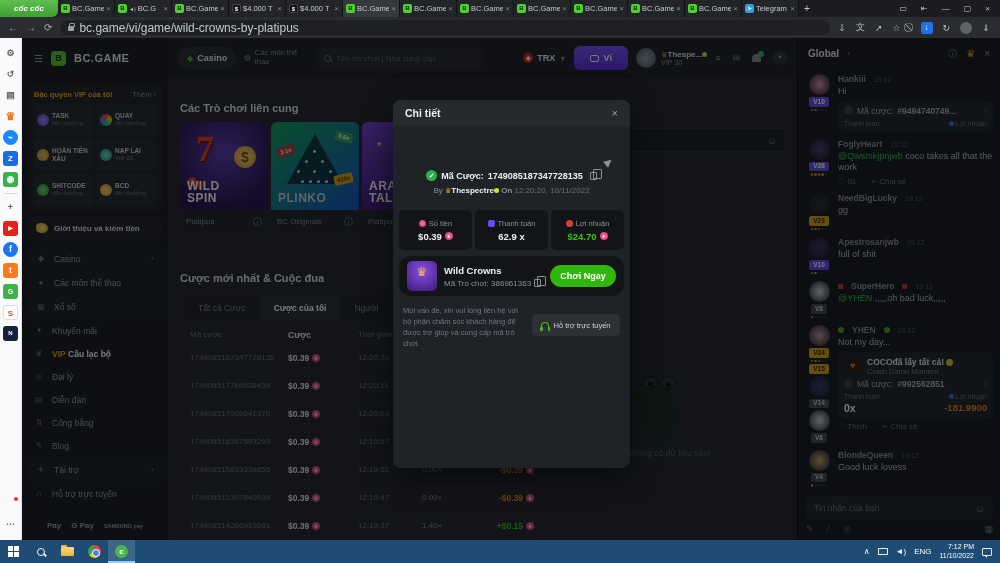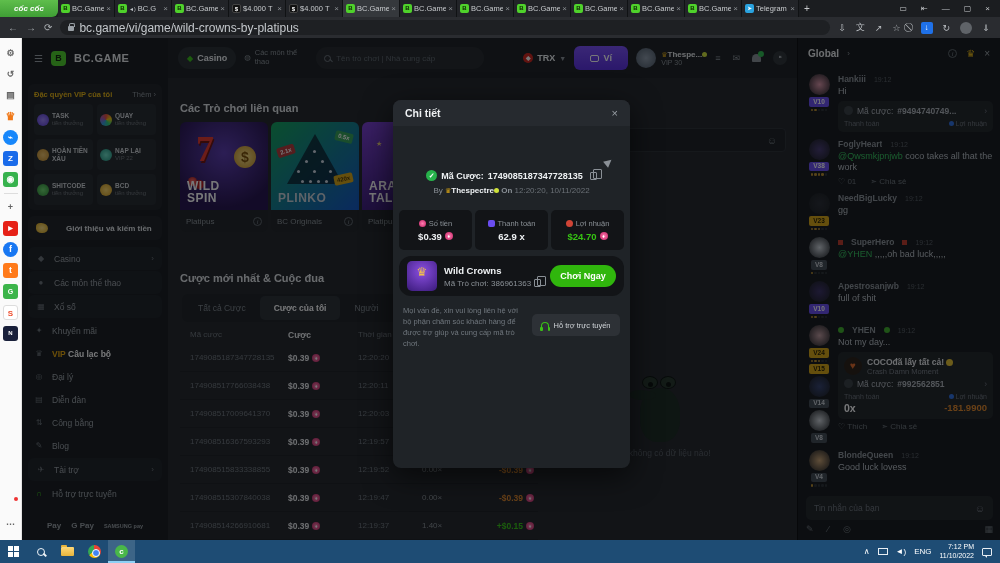--- a/index.html
+++ b/index.html
@@ -62,21 +62,21 @@
 .promo{height:31px;background:#272a2f;border-radius:4px;display:flex;align-items:center;gap:3px;padding:2px 3px;overflow:hidden}
 .pico{flex:0 0 12px;height:12px;border-radius:50%}
 .pi-gem{background:radial-gradient(#9f86ff,#5b3bd6)}
 .pi-wheel{background:conic-gradient(#e74c3c,#f1c40f,#2ecc71,#3498db,#9b59b6,#e74c3c)}
 .pi-pig{background:radial-gradient(#f0c36a,#c08a2a)}
 .pi-rocket{background:radial-gradient(#6fe0c9,#1f8f7a)}
 .pi-cash{background:radial-gradient(#6fdc6f,#2e8b36)}
 .pi-duck{background:radial-gradient(#ffd86b,#cf9b1d)}
 .pt1{font:bold 6.5px sans-serif;color:#cfd3d7;line-height:1.2}
 .pt2{font-size:6px;color:#70777d;line-height:1.2}
-#referral{position:absolute;left:6px;top:178px;width:134px;height:24px;background:#1f2226;border-radius:6px;display:flex;align-items:center;gap:18px;padding:0 8px}
+#referral{position:absolute;left:6px;top:178px;width:134px;height:24px;background:#1f2226;border-radius:6px;display:flex;align-items:center;gap:6px;padding:0 8px}
 .coins{width:12px;height:10px;background:radial-gradient(#ffe184,#d9a514);border-radius:40% 60% 50% 50%}
 #reftext{font:bold 8px sans-serif;color:#dfe2e5}
 #menu{position:absolute;left:0;top:208px;width:146px}
 .mi{display:flex;align-items:center;gap:8px;height:23px;padding:0 12px;color:#9aa0a6}
 .mi.boxed{background:#1e2126;border-radius:6px;margin:1px 6px;padding:0 8px}
 .mic{width:10px;color:#6b7278;font-size:8px;text-align:center}
 .mil{font-size:8.5px}
 .mi .arrow{margin-left:auto;color:#6b7278;font-size:8px}
 .mi.vip .mil b{color:#e5a50a}
 .mi.vip .mil{color:#fff;font-weight:bold}
@@ -542,21 +542,21 @@
       </div>
       <div id="hicons">
         <span class="hic">≡</span>
         <span class="hic">✉</span>
         <span class="hbell"></span>
         <span class="hmoon">❝</span>
       </div>
     </div>
 
     <div id="main">
-      <div id="reltitle">Các Trò chơi liên quan</div>
+      <div id="reltitle">Các Trò chơi liên cung</div>
       <div id="games">
           <div class="gcard">
             <div class="art wildspin">
               <span class="seven">7</span>
               <span class="dollar">$</span>
               <span class="cherry"></span>
               <span class="gtitle">WILD
 SPIN</span>
             </div>
             <div class="provider">
@@ -750,58 +750,58 @@
             <div class="mwrap">
               <div class="nline">
                 <span class="mname">NeedBigLucky</span>
                 <span class="mtime">19:12</span>
               </div>
               <div class="mtext">gg</div>
             </div>
           </div>
           <div class="msg">
             <div class="gut">
+              <span class="cav" style="background: radial-gradient(rgb(60, 49, 102), rgb(26, 28, 32));"></span>
+              <span class="vb purple">V10</span>
+              <span class="stars">
+                <i class="st f"></i>
+                <i class="st f"></i>
+                <i class="st"></i>
+                <i class="st"></i>
+                <i class="st"></i>
+              </span>
+            </div>
+            <div class="mwrap">
+              <div class="nline">
+                <span class="mname">Apestrosanjwb</span>
+                <span class="mtime">19:12</span>
+              </div>
+              <div class="mtext">full of shit</div>
+            </div>
+          </div>
+          <div class="msg">
+            <div class="gut">
               <span class="cav" style="background: radial-gradient(rgb(204, 210, 217), rgb(26, 28, 32));"></span>
               <span class="vb slate">V8</span>
               <span class="stars">
                 <i class="st f"></i>
                 <i class="st"></i>
                 <i class="st"></i>
                 <i class="st"></i>
                 <i class="st"></i>
               </span>
             </div>
             <div class="mwrap">
               <div class="nline">
                 <span class="rsq"></span>
                 <span class="mname">SuperHero</span>
                 <span class="rsq"></span>
                 <span class="mtime">19:12</span>
               </div>
               <div class="mtext"><span class="mention">@YHEN</span> ,,,,,oh bad luck,,,,,</div>
-            </div>
-          </div>
-          <div class="msg">
-            <div class="gut">
-              <span class="cav" style="background: radial-gradient(rgb(60, 49, 102), rgb(26, 28, 32));"></span>
-              <span class="vb purple">V10</span>
-              <span class="stars">
-                <i class="st f"></i>
-                <i class="st f"></i>
-                <i class="st"></i>
-                <i class="st"></i>
-                <i class="st"></i>
-              </span>
-            </div>
-            <div class="mwrap">
-              <div class="nline">
-                <span class="mname">Apestrosanjwb</span>
-                <span class="mtime">19:12</span>
-              </div>
-              <div class="mtext">full of shit</div>
             </div>
           </div>
           <div class="msg">
             <div class="gut">
               <span class="cav" style="background: radial-gradient(rgb(192, 154, 158), rgb(26, 28, 32));"></span>
               <span class="vb gold">V24</span>
               <span class="stars">
                 <i class="st f"></i>
                 <i class="st f"></i>
                 <i class="st f"></i>

